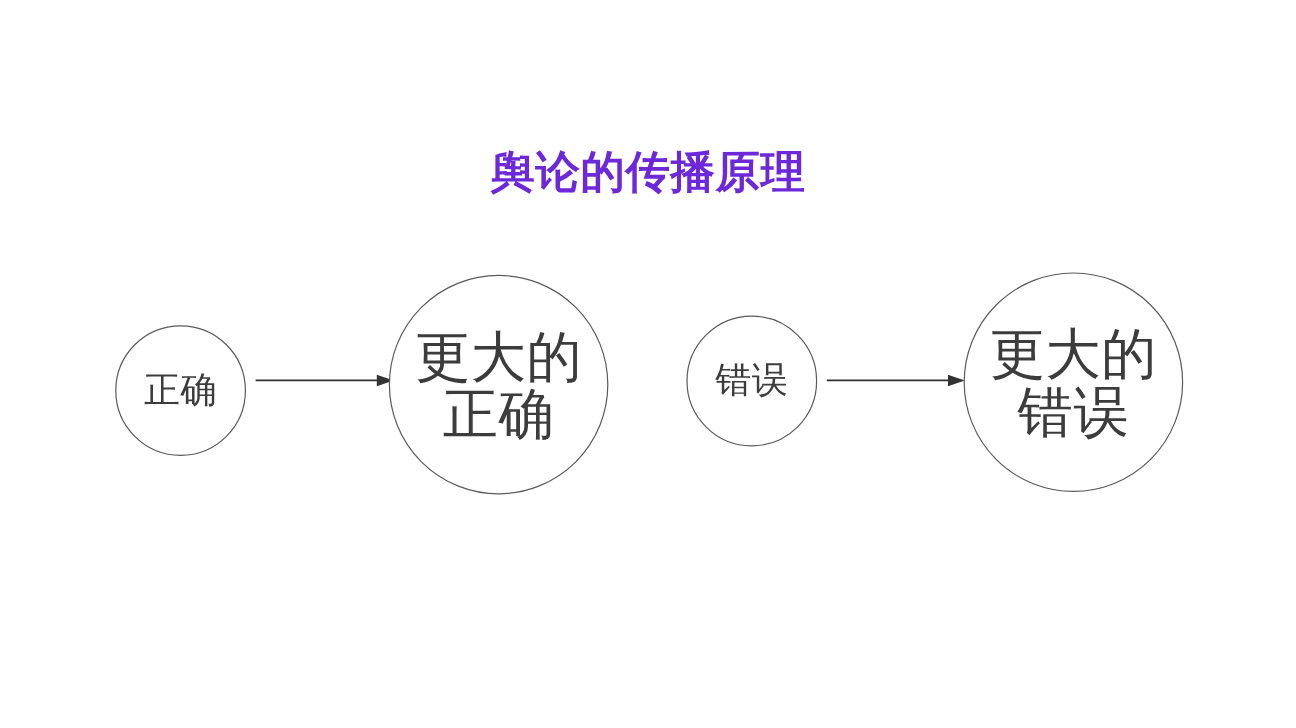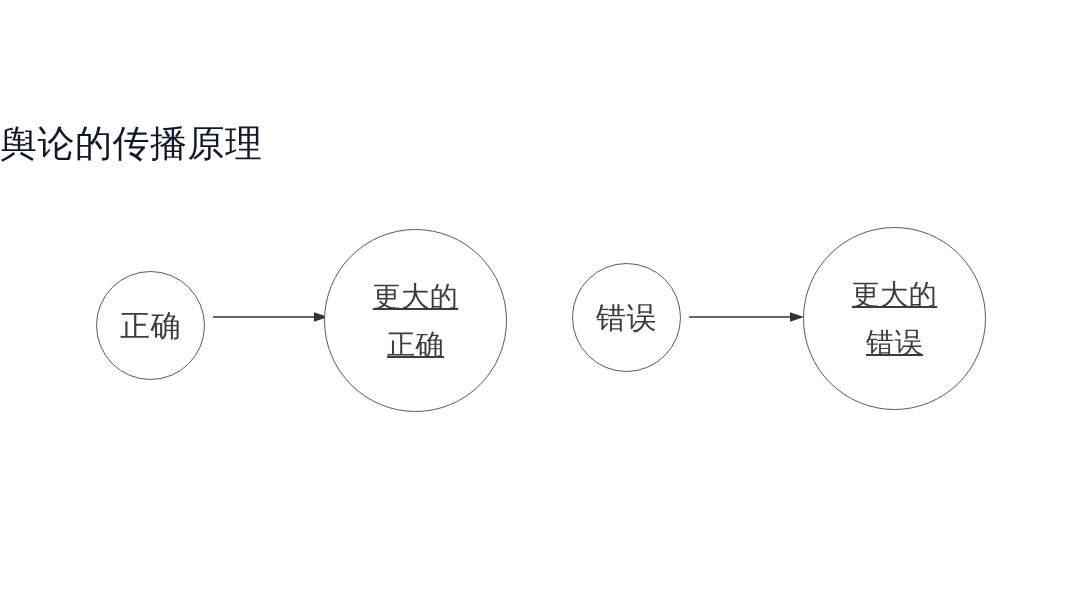--- a/index.html
+++ b/index.html
@@ -17,25 +17,25 @@
     background: #ffffff;
     overflow: hidden;
   }
 
   
   .diagram-title {
     position: absolute;
     left: 0;
     top: 122px;
     width: 1080px;
-    text-align: left;
+    text-align: center;
     font-size: 37px;
     line-height: 44px;
-    font-weight: normal;
-    color: #0f172a;
+    font-weight: bold;
+    color: #6d28d9;
     letter-spacing: 0.5px;
     white-space: nowrap;
   }
 
   
   .node {
     position: absolute;
     box-sizing: border-box;
     border-radius: 50%;
     border: 1.4px solid #5a5a5a;
@@ -53,24 +53,23 @@
 
   .node-small { width: 109px; height: 109px; }
   .node-small .node-label {
     font-size: 30px;
     line-height: 38px;
     letter-spacing: 0.5px;
   }
 
   .node-large { width: 183px; height: 183px; }
   .node-large .node-label {
-    font-size: 28px;
+    font-size: 46px;
     line-height: 48px;
     letter-spacing: 0.5px;
-    text-decoration: underline;
   }
 
   #node-correct       { left: 96px;  top: 271px; }
   #node-bigger-correct{ left: 324px; top: 229px; }
   #node-wrong         { left: 572px; top: 263px; }
   #node-bigger-wrong  { left: 803px; top: 227px; }
 
   
   .arrow {
     position: absolute;

